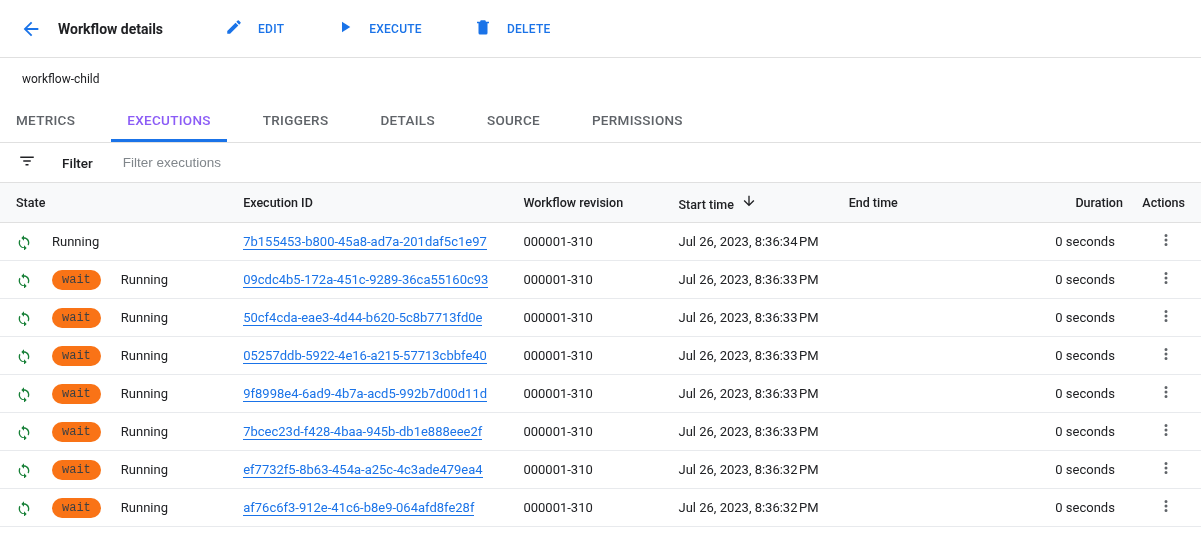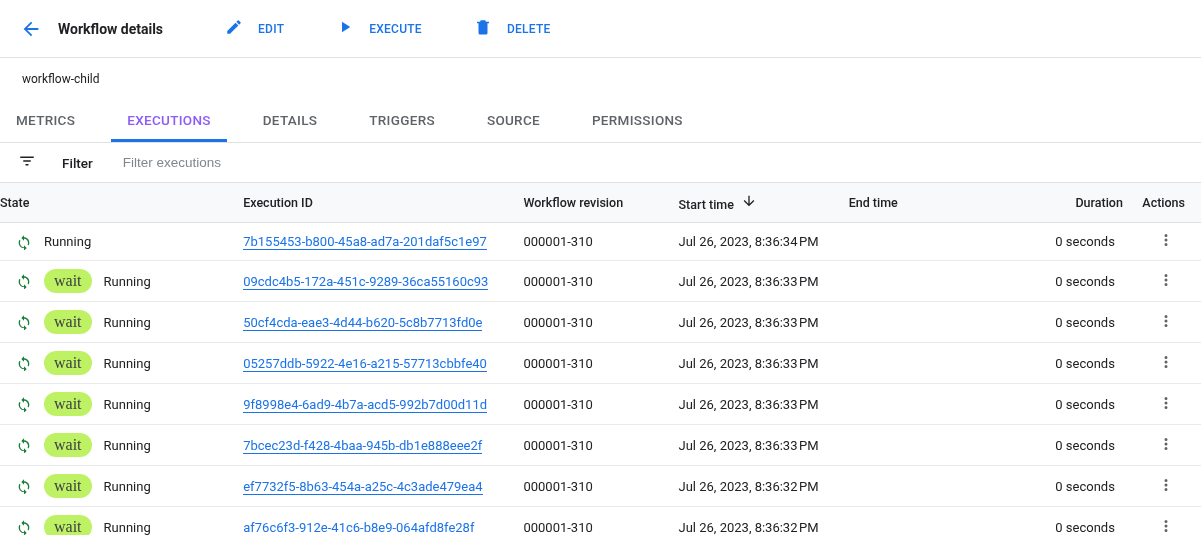--- a/index.html
+++ b/index.html
@@ -96,52 +96,52 @@
     background: #f8f9fa;
   }
   th {
     text-align: left;
     font-weight: 500;
     font-size: 12.5px;
     color: #202124;
     padding: 10px 8px;
     border-bottom: 1px solid #e0e0e0;
   }
-  th:first-child { padding-left: 0; }
+  th:first-child { padding-left: 16px; }
   th.duration { text-align: right; }
   th.actions { text-align: right; padding-right: 16px; }
   th.start .sort-arrow { margin-left: 4px; }
   tbody td {
     padding: 8px 8px;
     font-size: 13px;
     border-bottom: 1px solid #e8eaed;
     vertical-align: middle;
     white-space: nowrap;
   }
   tbody td:first-child { padding-left: 16px; }
   .state-cell {
     display: flex;
     align-items: center;
-    gap: 12px;
+    gap: 20px;
   }
   .running-icon {
     width: 16px;
     height: 16px;
     display: inline-flex;
     align-items: center;
     justify-content: center;
   }
   .running-icon svg { fill: #188038; }
   .wait-chip {
     display: inline-block;
-    background: #bef264;
+    background: #f97316;
     border-radius: 12px;
     padding: 3px 10px;
-    font-family: Liberation Serif, serif;
-    font-size: 16px;
+    font-family: Liberation Mono, monospace;
+    font-size: 12px;
     color: #3c4043;
   }
   .state-label {
     font-size: 13px;
   }
   .exec-id {
     color: #1a73e8;
     text-decoration: none;
     border-bottom: 1px solid #1a73e8;
     cursor: pointer;
@@ -183,22 +183,22 @@
         </svg></span>
     <span>Delete</span>
   </span>
 </div>
 
 <div class="workflow-name">workflow-child</div>
 
 <div class="tabs">
   <div class="tab">METRICS</div>
   <div class="tab active">EXECUTIONS</div>
+  <div class="tab">TRIGGERS</div>
   <div class="tab">DETAILS</div>
-  <div class="tab">TRIGGERS</div>
   <div class="tab">SOURCE</div>
   <div class="tab">PERMISSIONS</div>
 </div>
 
 <div class="filter-bar">
   <span>
     <svg width="18" height="18" viewBox="0 0 24 24" fill="#202124">
         <path d="M3 6h18v2H3zm4 5h10v2H7zm3 5h4v2h-4z"></path>
       </svg>
   </span>

